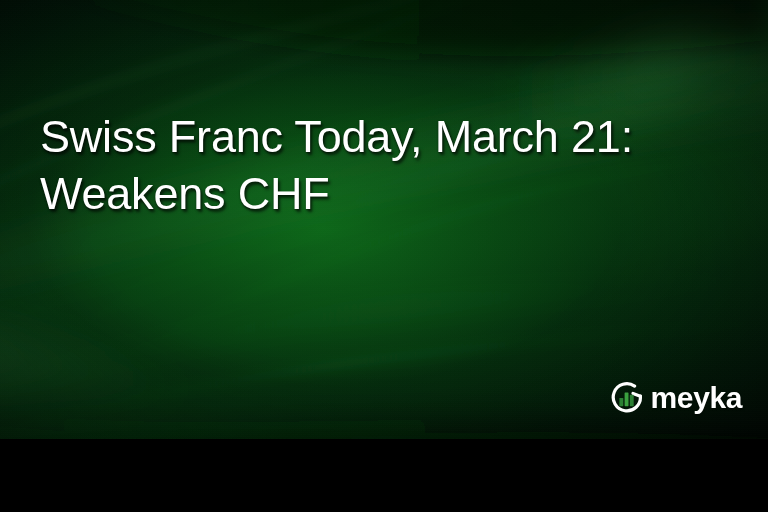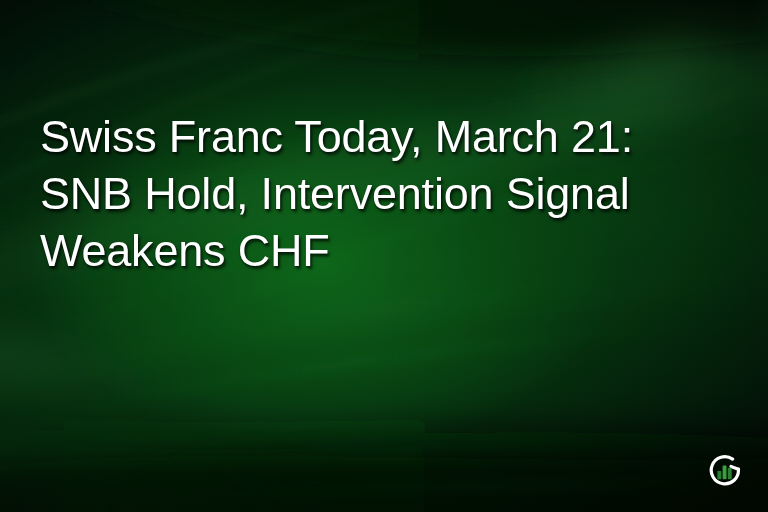--- a/index.html
+++ b/index.html
@@ -3,21 +3,21 @@
 <meta charset="utf-8">
 <style>
   html, body {
     margin: 0;
     padding: 0;
     background: #000;
   }
   #canvas {
     position: relative;
     width: 768px;
-    height: 512px;
+    height: 439px;
     overflow: hidden;
     background: #031a08;
     font-family: "Liberation Sans", sans-serif;
   }
 
   
   .bg-layer {
     position: absolute;
     inset: 0;
     pointer-events: none;
@@ -174,29 +174,29 @@
 
       <path d="M-40,330 C90,352 160,372 230,410 C150,400 60,392 -40,396 Z" fill="url(#gw5)" filter="url(#soft20)"></path>
     </svg>
   </div>
 
   <div class="bg-layer" id="bg-vignette"></div>
   <div class="bg-layer" id="bg-grain"></div>
 
   <div id="headline">
     <span class="hl-line left">Swiss Franc Today, March 21:</span>
-    <span class="hl-line left">SNB Hold, Intervention Signal</span>
     <span class="hl-line center">Weakens CHF</span>
   </div>
 
   <div id="logo">
     <svg id="logo-mark" width="34" height="34" viewBox="0 0 34 34" xmlns="http://www.w3.org/2000/svg" aria-hidden="true">
 
       <path d="M24.6,5.1 A13.6,13.6 0 1 0 30.4,15.2" fill="none" stroke="#ffffff" stroke-width="3.2" stroke-linecap="round"></path>
       <path d="M30.4,15.2 L23.0,12.4" fill="none" stroke="#ffffff" stroke-width="3.2" stroke-linecap="round"></path>
 
       <rect x="9.4" y="17.0" width="3.9" height="8.2" rx="0.6" fill="#2b7f33"></rect>
       <rect x="14.6" y="11.4" width="3.9" height="13.8" rx="0.6" fill="#3aa03f"></rect>
       <rect x="19.8" y="13.8" width="3.9" height="11.4" rx="0.6" fill="#2b7f33"></rect>
     </svg>
+    <span id="logo-word">meyka</span>
   </div>
 
 </div>
 
 </body></html>

